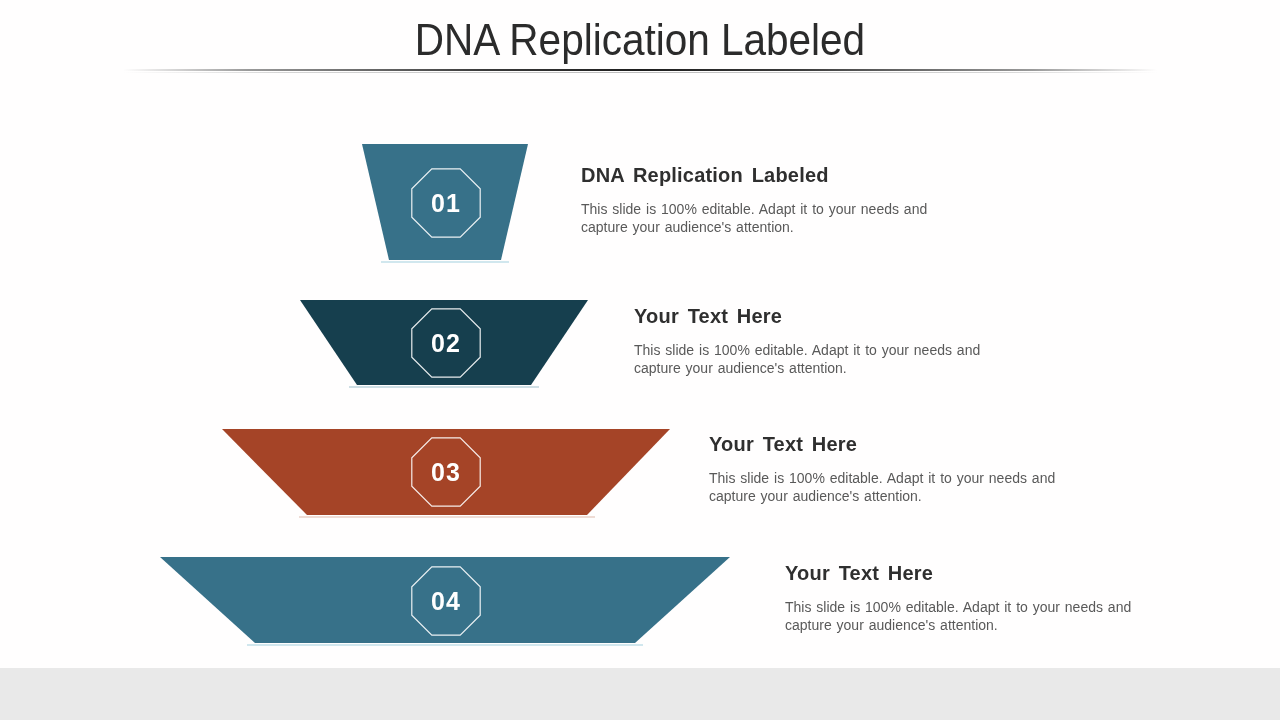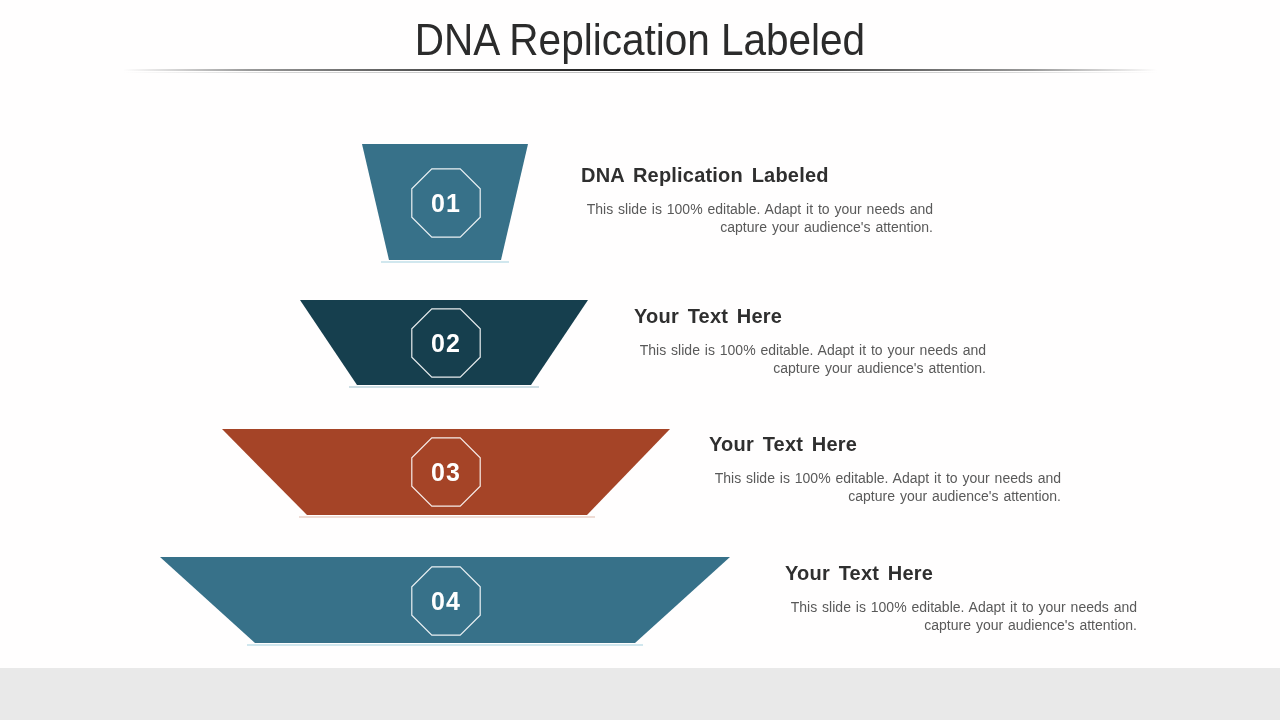--- a/index.html
+++ b/index.html
@@ -61,21 +61,20 @@
     word-spacing:3px;
     letter-spacing:0.2px;
     white-space:nowrap;
   }
   .textblock p{
     margin:13px 0 0 0;
     font-size:14px;
     line-height:18px;
     color:#595959;
     word-spacing:1px;
-    text-align:right;
   }
   .tb-1{left:581px;top:164px;}
   .tb-2{left:634px;top:305px;}
   .tb-3{left:709px;top:433px;}
   .tb-4{left:785px;top:562px;}
 </style>
 </head>
 <body>
 
 <div class="slide">

